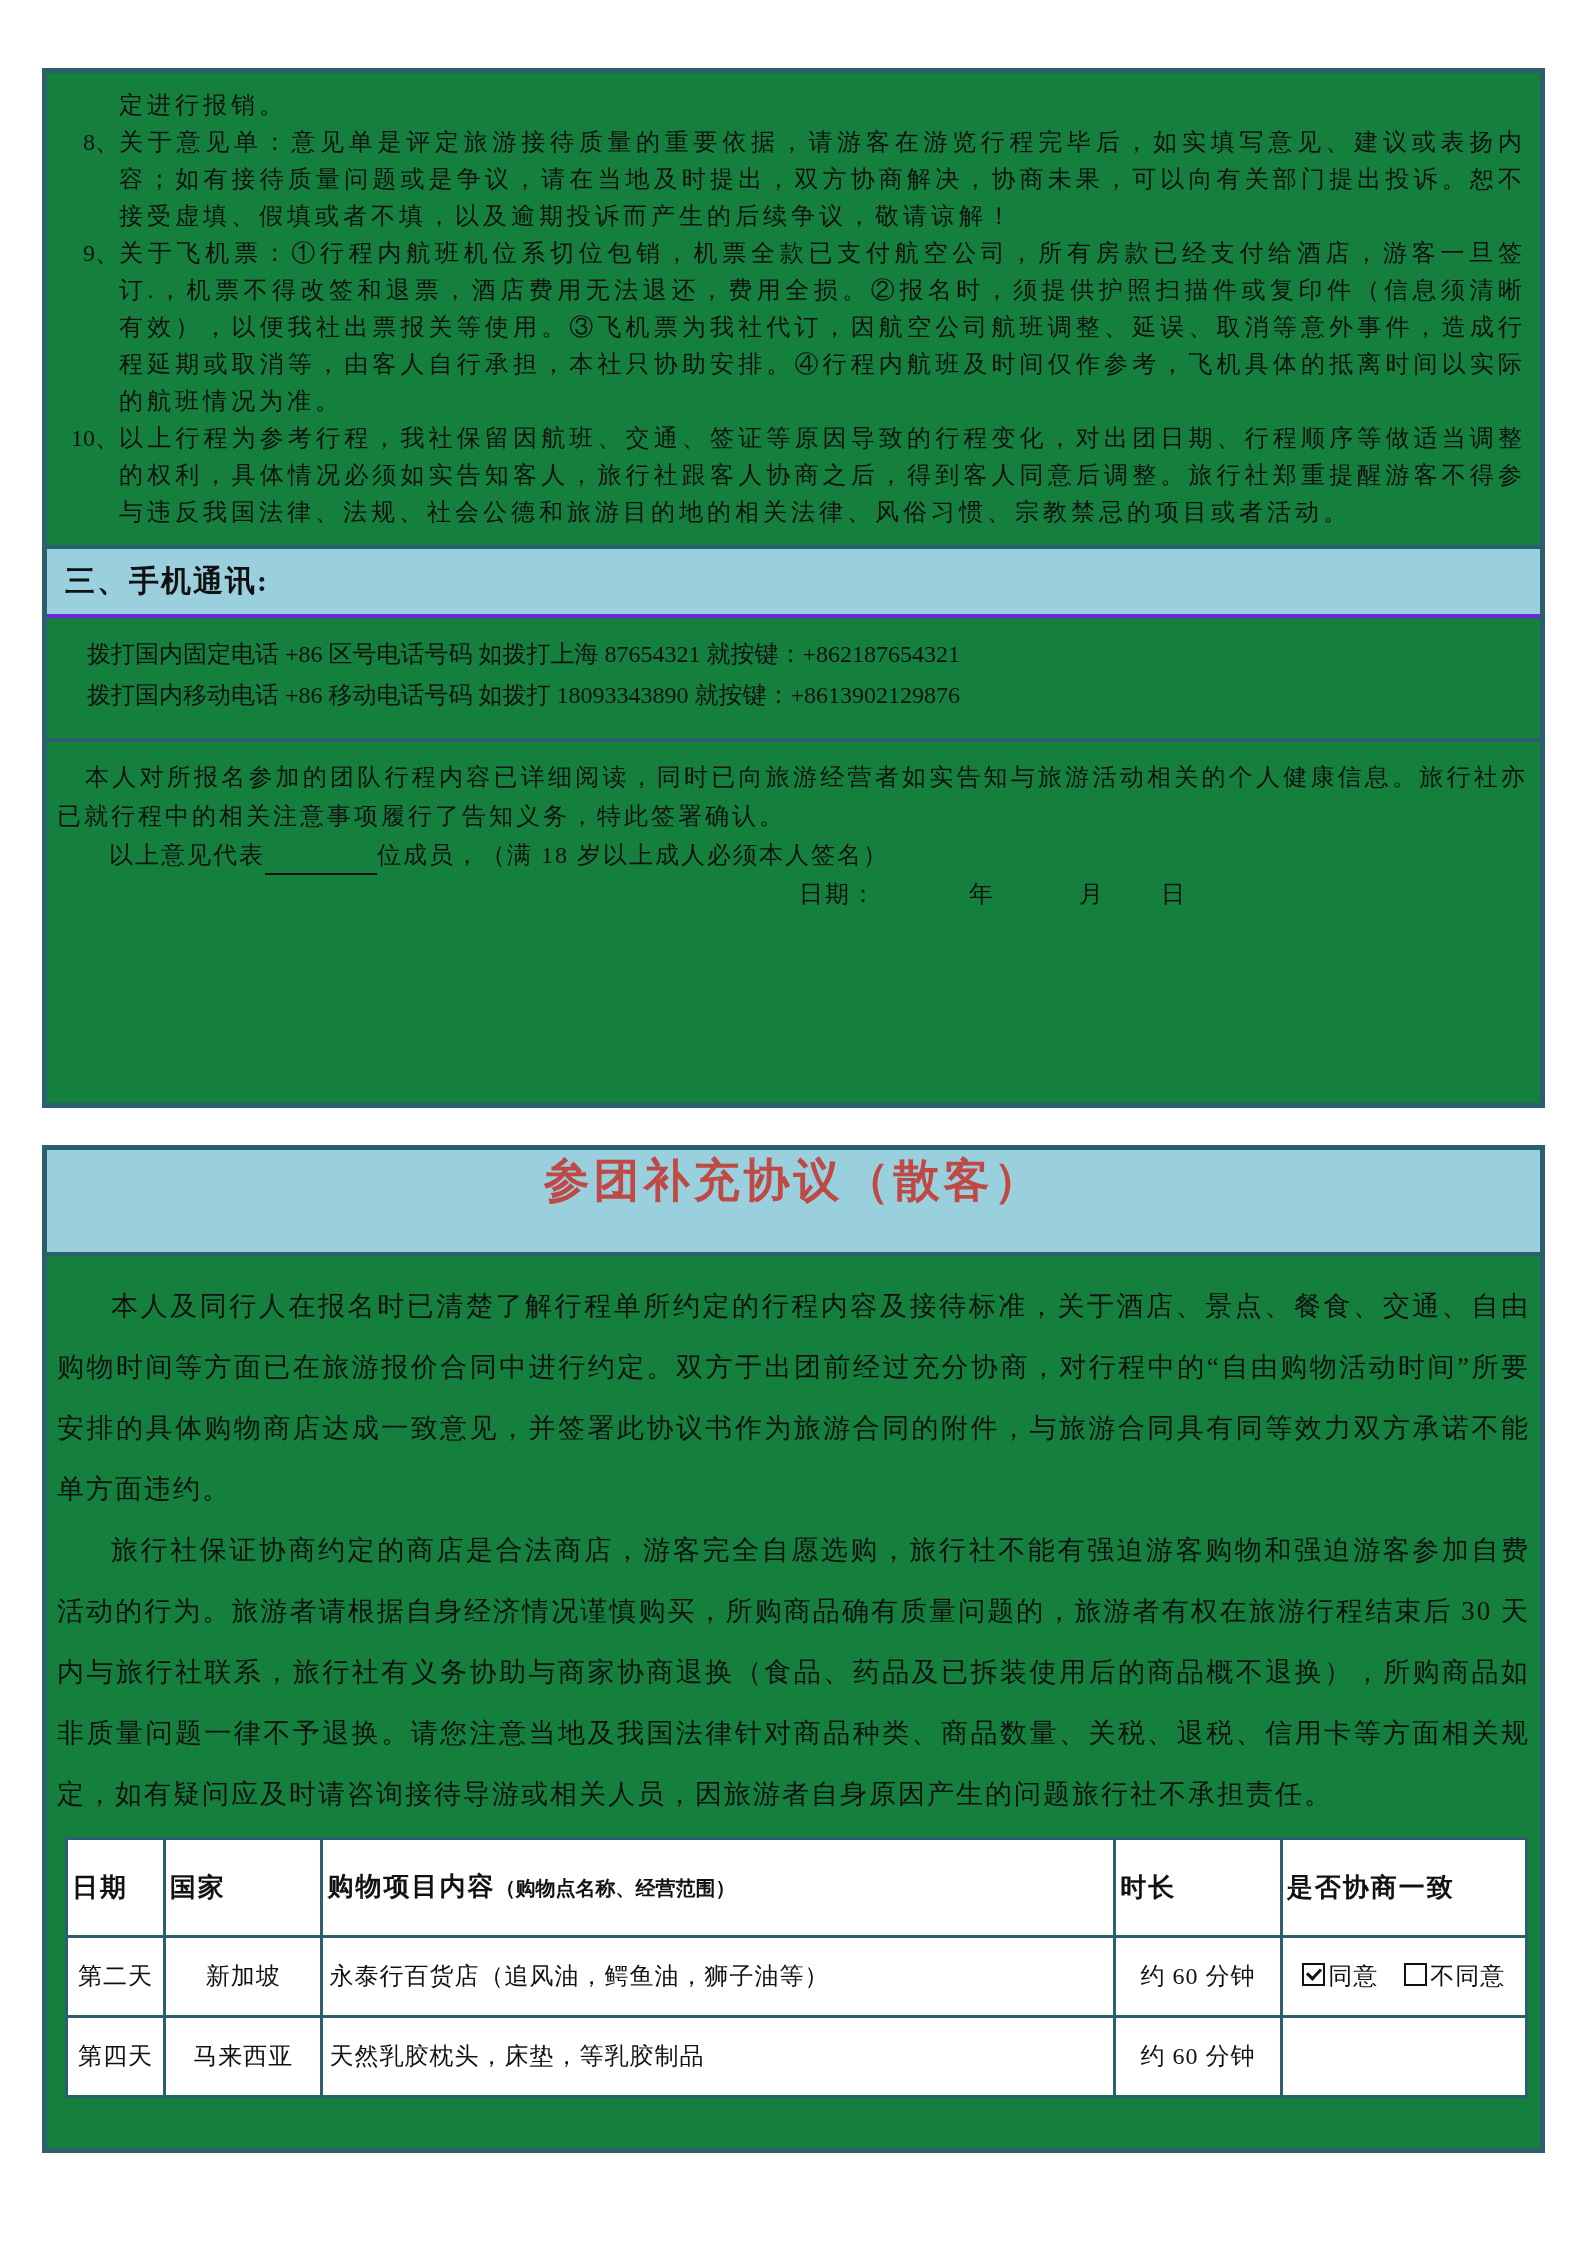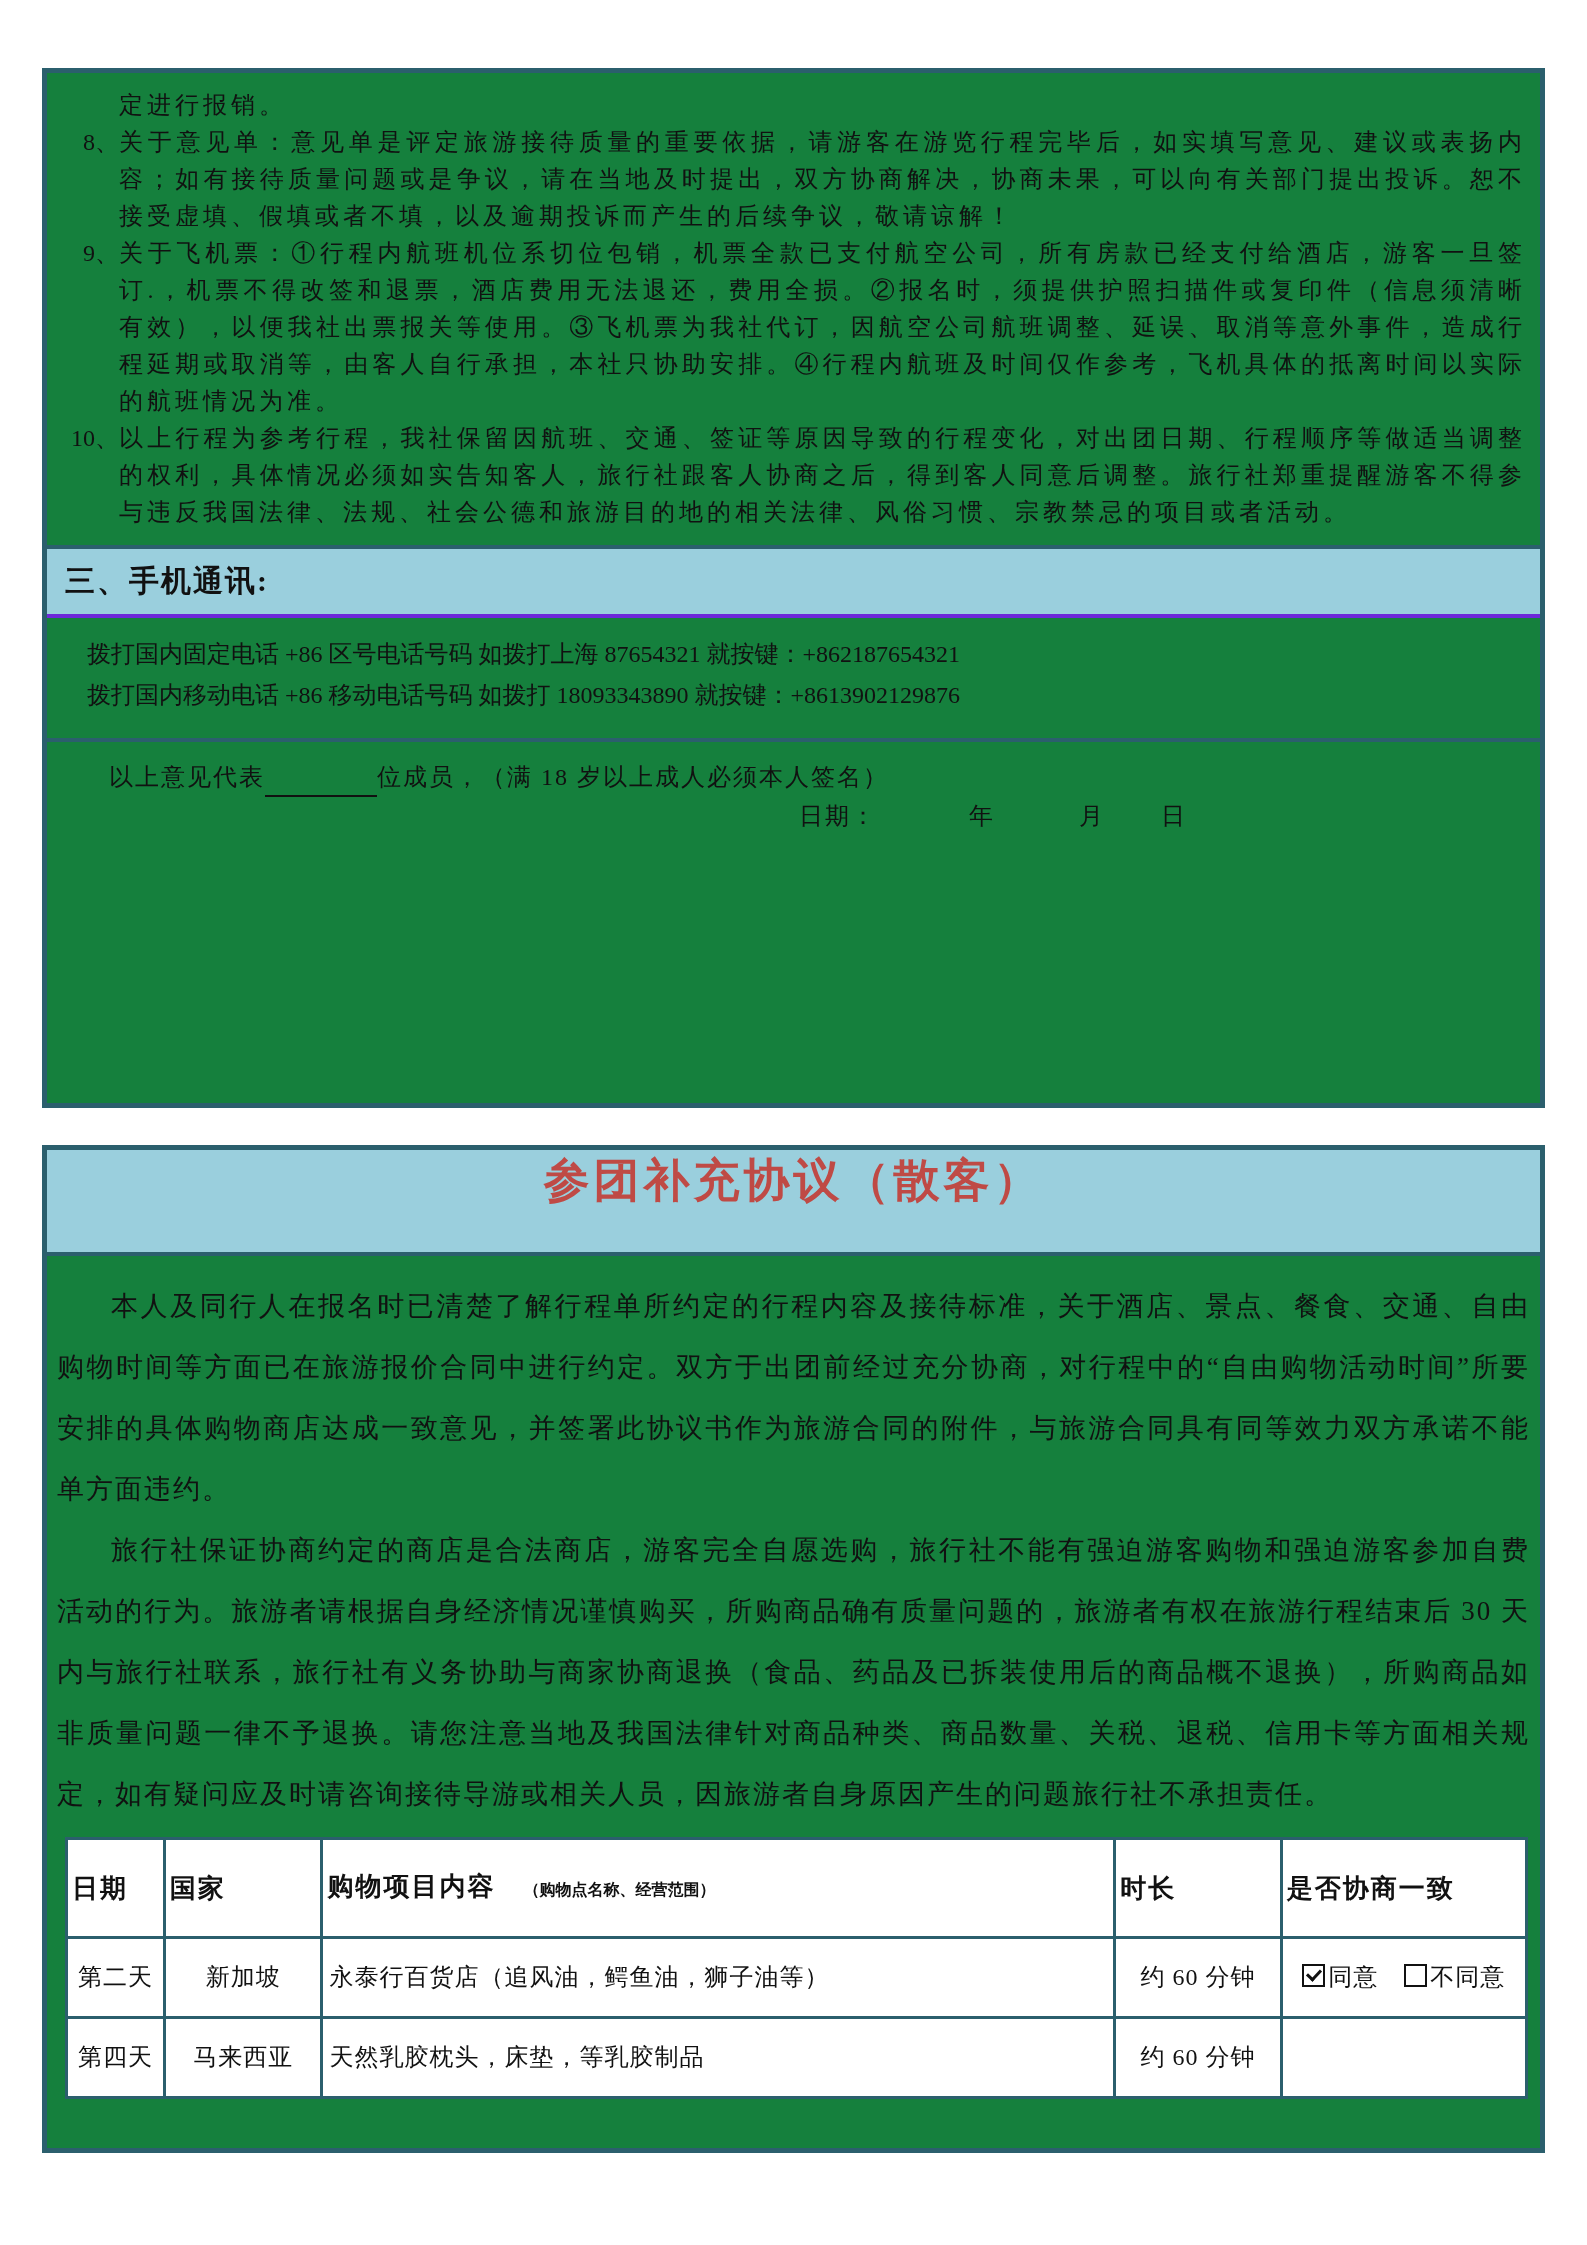--- a/index.html
+++ b/index.html
@@ -52,21 +52,21 @@
   .body2 p { margin:0; text-indent:54px; }
 
   table.shop {
     border-collapse:collapse; width:1463px; margin:12px 0 0 8px;
     table-layout:fixed;
   }
   table.shop th, table.shop td { border:3px solid #2b5f6d; background:#fff; }
   table.shop th {
     font-size:26px; font-weight:bold; padding:16px 4px; letter-spacing:2px;
   }
-  table.shop th .note { font-size:16px; letter-spacing:0;margin-left:28px; }
+  table.shop th .note { font-size:20px; letter-spacing:0; }
   table.shop td { font-size:24px; padding:8px 6px; letter-spacing:1px; }
   td.c { text-align:center; }
   td.content { padding-left:14px; }
   .col-day{width:6.7%;} .col-country{width:10.8%;} .col-content{width:54.3%;}
   .col-dur{width:11.4%;} .col-consent{width:16.8%;}
 
   .opt { white-space:nowrap; margin-right:26px; }
   .opt:last-child { margin-right:0; }
   .cbx { display:inline-block; width:19px; height:19px; border:2px solid #111;
          position:relative; vertical-align:-2px; margin-right:3px; background:#fff; }
@@ -94,20 +94,21 @@
     <div class="band">三、手机通讯:</div>
 
     <div class="phone">
       <p>拨打国内固定电话 +86 区号电话号码 如拨打上海 87654321 就按键：+862187654321</p>
       <p>拨打国内移动电话 +86 移动电话号码 如拨打 18093343890 就按键：+8613902129876</p>
     </div>
 
     <div class="divider"></div>
 
     <div class="confirm">
+      <p class="confirm-para">本人对所报名参加的团队行程内容已详细阅读，同时已向旅游经营者如实告知与旅游活动相关的个人健康信息。旅行社亦已就行程中的相关注意事项履行了告知义务，特此签署确认。</p>
       <p class="members"><span>以上意见代表</span><span class="blank"></span><span>位成员，（满 18 岁以上成人必须本人签名）</span></p>
       <p class="date-line"><span>日期：</span><span class="y">年</span><span class="m">月</span><span class="d">日</span></p>
     </div>
   </div>
 
   <div class="box box2">
 
     <div class="title-band">
       <span class="t">参团补充协议（散客）</span>
     </div>

